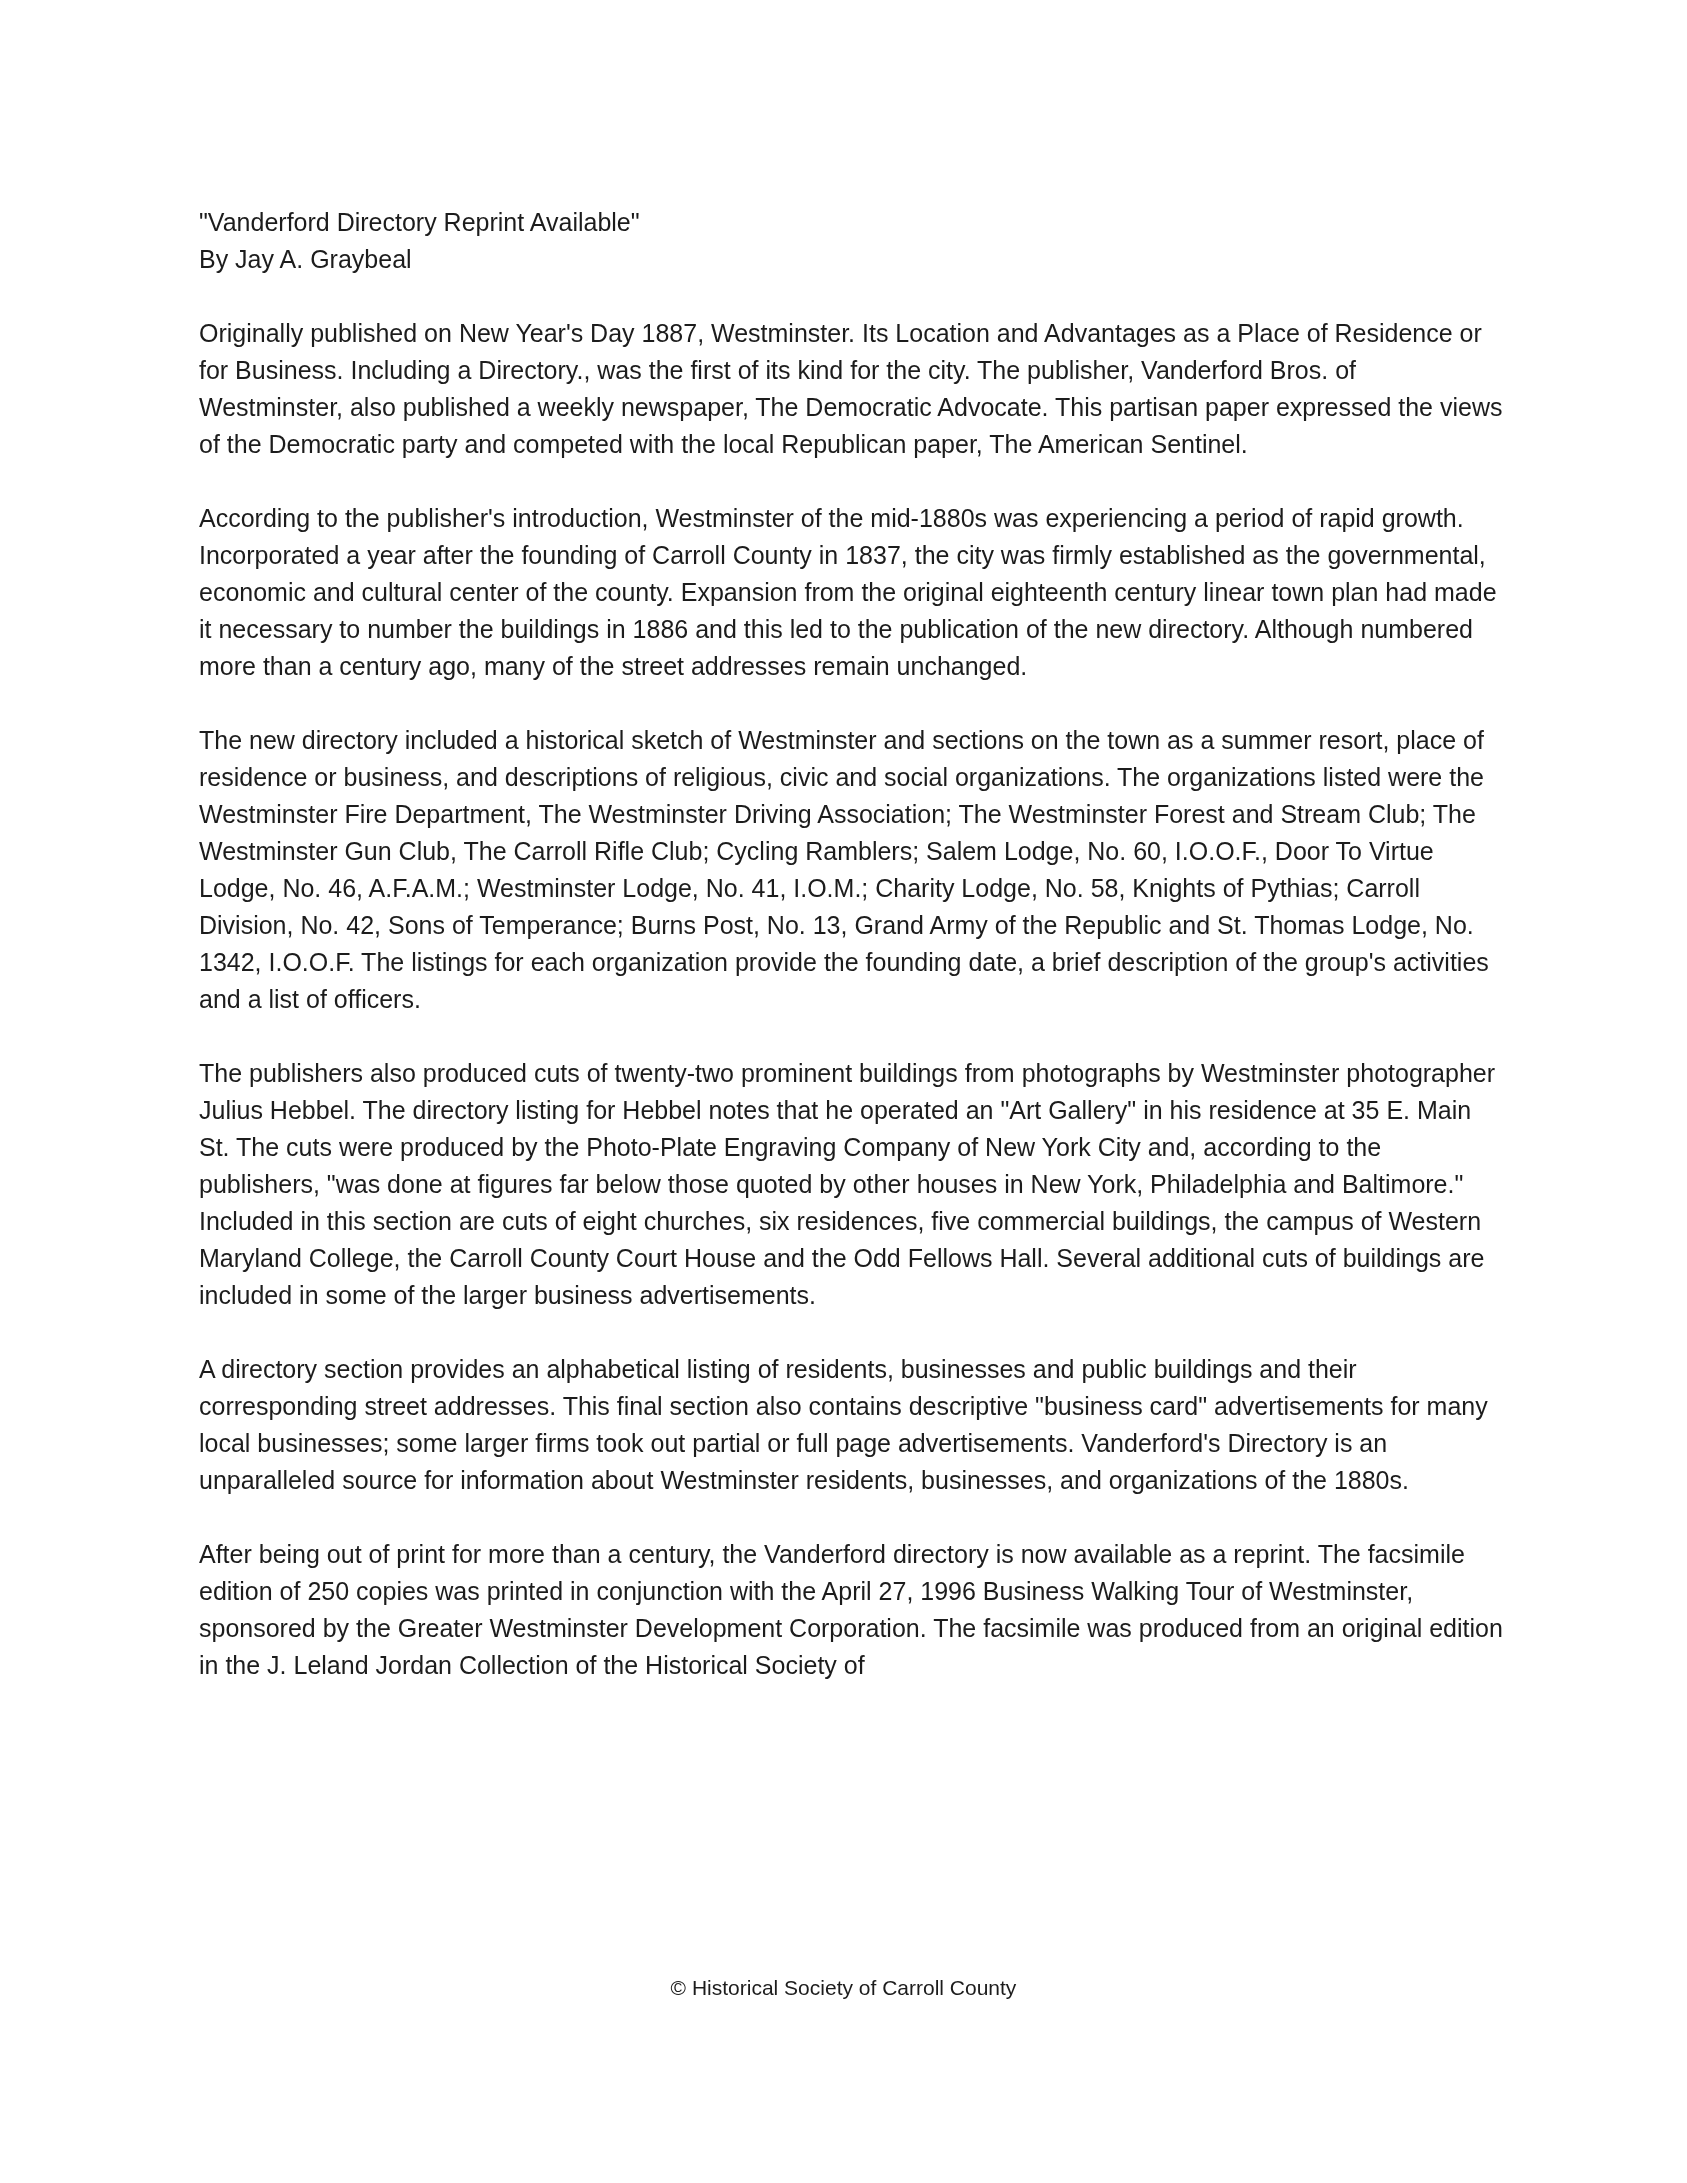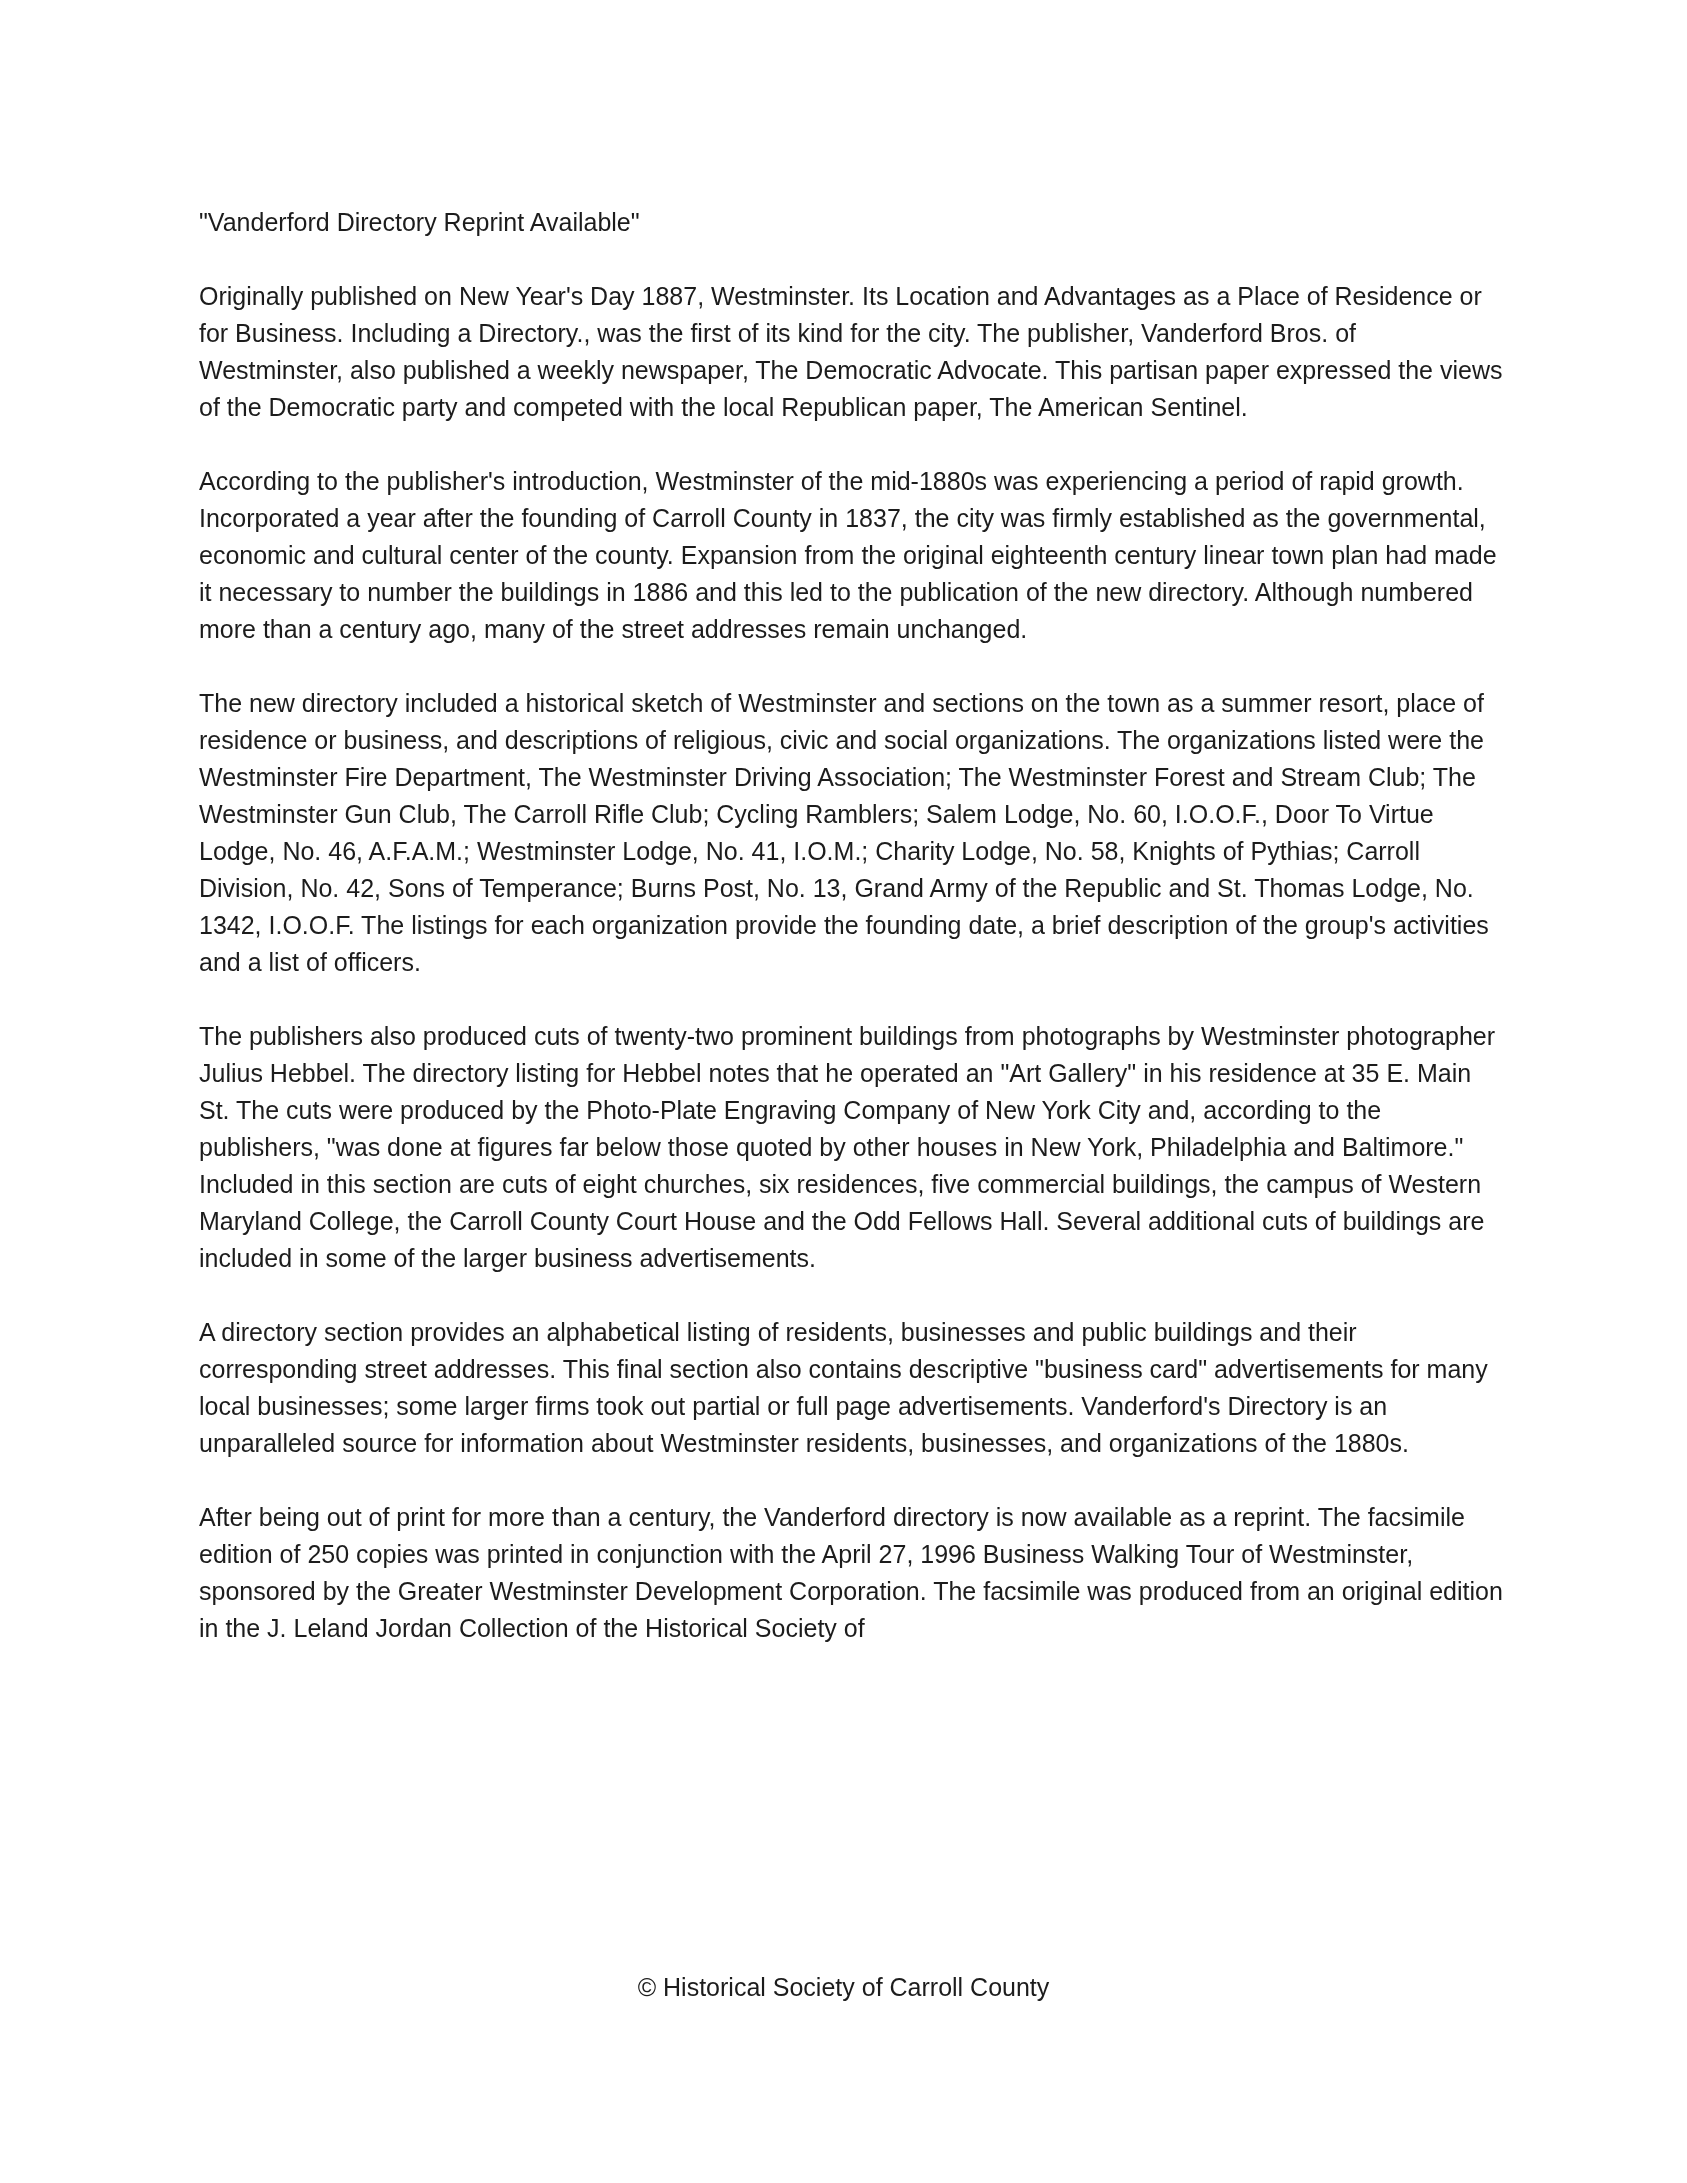--- a/index.html
+++ b/index.html
@@ -33,33 +33,34 @@
   }
   .content p {
     margin: 0 4px 37px 0;
   }
   .footer {
     position: absolute;
     left: 0;
     top: 1968px;
     width: 1687px;
     text-align: center;
-    font-size: 25px;
+    font-size: 21px;
     line-height: 39px;
   }
 </style>
 </head>
 <body>
 
 <div class="page">
 
   <div class="content">
 
     <div class="header-block">
       <div>"Vanderford Directory Reprint Available"</div>
+      <div>By Jay A. Graybeal</div>
     </div>
 
     <p>Originally published on New Year's Day 1887, Westminster. Its Location and Advantages as a Place of Residence or for Business. Including a Directory., was the first of its kind for the city. The publisher, Vanderford Bros. of Westminster, also published a weekly newspaper, The Democratic Advocate. This partisan paper expressed the views of the Democratic party and competed with the local Republican paper, The American Sentinel.</p>
     <p>According to the publisher's introduction, Westminster of the mid-1880s was experiencing a period of rapid growth. Incorporated a year after the founding of Carroll County in 1837, the city was firmly established as the governmental, economic and cultural center of the county. Expansion from the original eighteenth century linear town plan had made it necessary to number the buildings in 1886 and this led to the publication of the new directory. Although numbered more than a century ago, many of the street addresses remain unchanged.</p>
     <p>The new directory included a historical sketch of Westminster and sections on the town as a summer resort, place of residence or business, and descriptions of religious, civic and social organizations. The organizations listed were the Westminster Fire Department, The Westminster Driving Association; The Westminster Forest and Stream Club; The Westminster Gun Club, The Carroll Rifle Club; Cycling Ramblers; Salem Lodge, No. 60, I.O.O.F., Door To Virtue Lodge, No. 46, A.F.A.M.; Westminster Lodge, No. 41, I.O.M.; Charity Lodge, No. 58, Knights of Pythias; Carroll Division, No. 42, Sons of Temperance; Burns Post, No. 13, Grand Army of the Republic and St. Thomas Lodge, No. 1342, I.O.O.F. The listings for each organization provide the founding date, a brief description of the group's activities and a list of officers.</p>
     <p>The publishers also produced cuts of twenty-two prominent buildings from photographs by Westminster photographer Julius Hebbel. The directory listing for Hebbel notes that he operated an "Art Gallery" in his residence at 35 E. Main St. The cuts were produced by the Photo-Plate Engraving Company of New York City and, according to the publishers, "was done at figures far below those quoted by other houses in New York, Philadelphia and Baltimore." Included in this section are cuts of eight churches, six residences, five commercial buildings, the campus of Western Maryland College, the Carroll County Court House and the Odd Fellows Hall. Several additional cuts of buildings are included in some of the larger business advertisements.</p>
     <p>A directory section provides an alphabetical listing of residents, businesses and public buildings and their corresponding street addresses. This final section also contains descriptive "business card" advertisements for many local businesses; some larger firms took out partial or full page advertisements. Vanderford's Directory is an unparalleled source for information about Westminster residents, businesses, and organizations of the 1880s.</p>
     <p>After being out of print for more than a century, the Vanderford directory is now available as a reprint. The facsimile edition of 250 copies was printed in conjunction with the April 27, 1996 Business Walking Tour of Westminster, sponsored by the Greater Westminster Development Corporation. The facsimile was produced from an original edition in the J. Leland Jordan Collection of the Historical Society of</p>
 
   </div>

